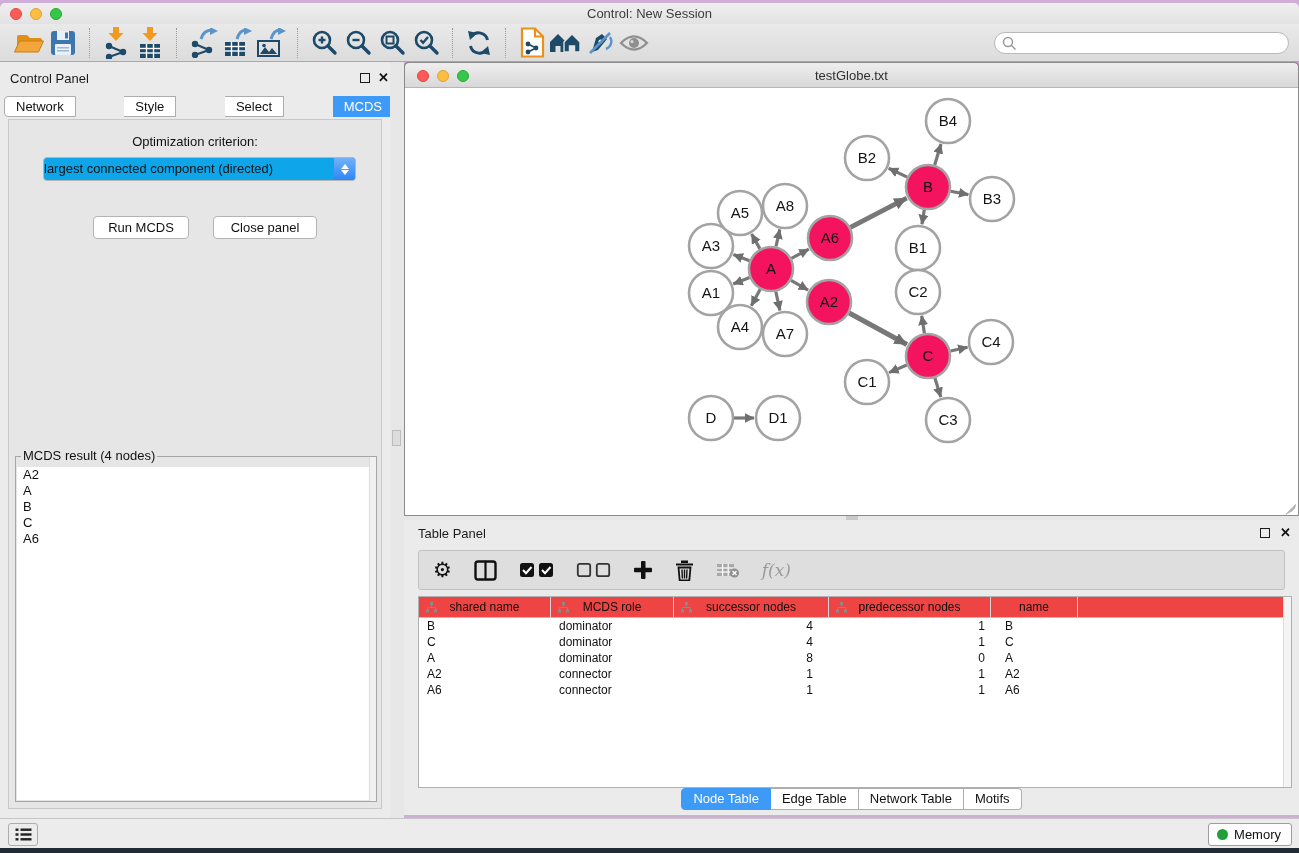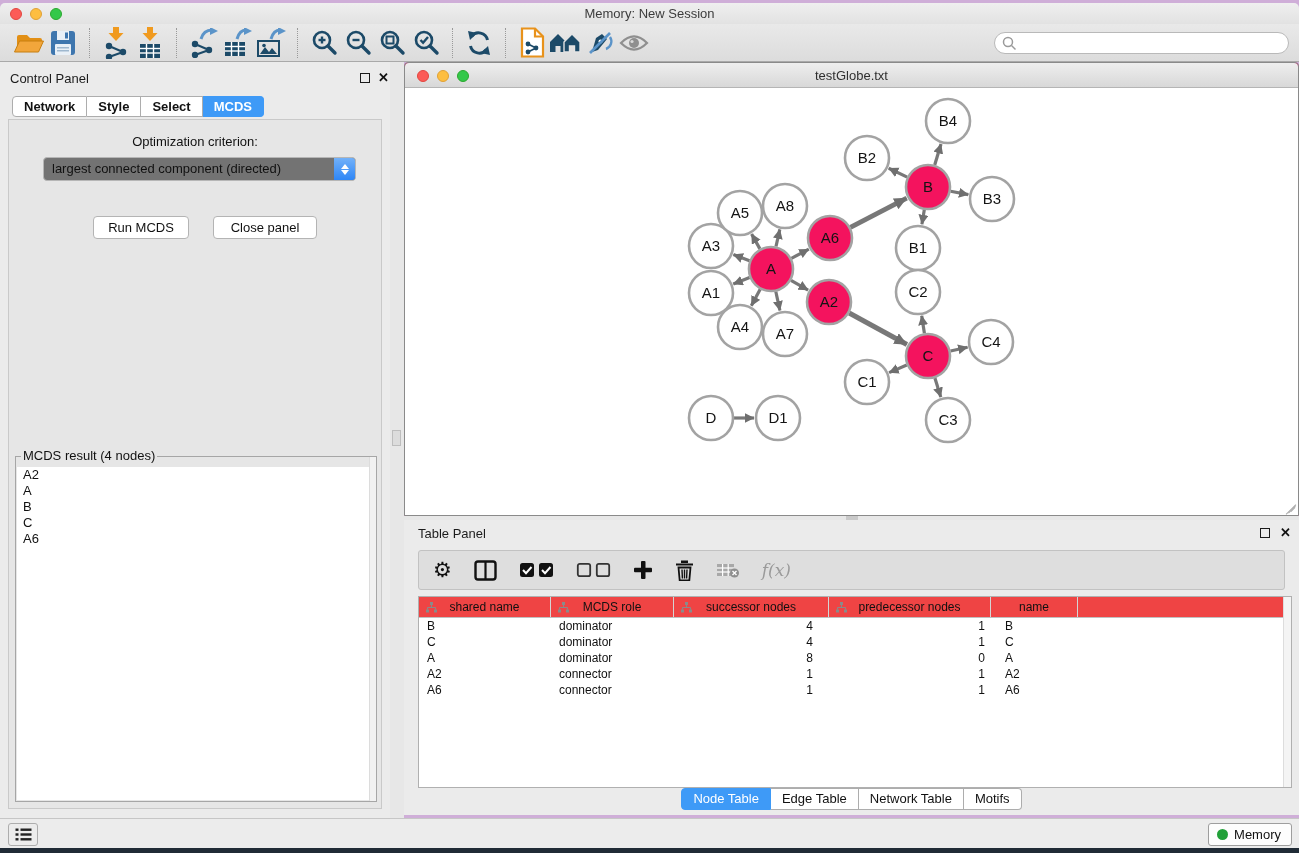--- a/index.html
+++ b/index.html
@@ -33,27 +33,27 @@
   .float-ico { position:absolute; width:10px; height:10px; border:1.5px solid #1a1a1a; top:11px; }
   .close-ico { position:absolute; top:8px; font-size:13px; font-weight:bold; color:#111; }
   #cp-header .float-ico { left:360px; } #cp-header .close-ico { left:378px; }
 
   .seg { display:flex; }
   .seg-tab { height:21px; line-height:19px; padding:0 11px; background:#fff; border:1px solid #adadad;
     border-left:none; font-size:13px; color:#111; cursor:default; }
   .seg-tab:first-child { border-left:1px solid #adadad; border-radius:4px 0 0 4px; }
   .seg-tab:last-child { border-radius:0 4px 4px 0; }
   .seg-tab.active { background:#3e9af7; border-color:#3e9af7; color:#fff; }
-  #control-panel-tabs { position:absolute; left:12px; top:34px; width:100%; justify-content:flex-start;font-weight:bold; }
+  #control-panel-tabs { position:absolute; left:4px; top:34px; width:100%; justify-content:space-between; }
 
   #cp-content { position:absolute; left:8px; top:57px; width:374px; height:748px; height:690px;
     background:#e6e6e6; border:1px solid #c9c9c9; }
   #opt-label { position:absolute; left:0; right:0; top:14px; text-align:center; font-size:13px; color:#111; }
-  #opt-dropdown { position:absolute; left:34px; top:37px; width:313px; height:24px; background:#737373;
-    border:1px solid #b6b6b6; border-radius:4px; font-size:13px; line-height:22px; padding-left:8px; color:#111; }
+  #opt-dropdown { position:absolute; left:34px; top:37px; width:313px; height:24px; background:#0ea5e9;
+    border:1px solid #b6b6b6; border-radius:4px; font-size:13px; line-height:22px; padding-left:0; color:#111; }
   #opt-dropdown .stepper { position:absolute; right:0; top:0; bottom:0; width:21px;
     background:linear-gradient(#72b1f9,#2e86f6); border-radius:0 3px 3px 0;
     display:flex; flex-direction:column; align-items:center; justify-content:center; gap:1px; }
   .chev { width:0; height:0; border-left:4px solid transparent; border-right:4px solid transparent; }
   .chev.up { border-bottom:5px solid #fff; } .chev.down { border-top:5px solid #fff; }
   .cp-btn { position:absolute; top:72px; height:23px; background:#fff; border:1px solid #b4b4b4;
     border-radius:4px; font-size:13px; color:#111; text-align:center; line-height:21px;margin-top:24px; }
   #run-btn { left:84px; width:96px; } #closepanel-btn { left:204px; width:104px; }
 
   #result-group { position:absolute; left:6px; top:336px; width:362px; height:346px; }
@@ -118,21 +118,21 @@
 </head>
 <body>
 <div id="app">
 
   <div id="titlebar">
     <div class="lights">
       <div class="light red"></div>
       <div class="light yellow"></div>
       <div class="light green"></div>
     </div>
-    <div class="title">Memory: New Session</div>
+    <div class="title">Control: New Session</div>
   </div>
 
   <div id="toolbar">
     <div class="tbico">
       <svg width="30" height="26">
         <path d="M3 22 V7 q0-2 2-2 h8 l3 3 h10 q2 0 2 2 v3" fill="#e28f15"></path>
         <path d="M0.5 22 L5.5 11 h24 L24.5 22 z" fill="#f2a63b" stroke="#c67f10" stroke-width="1"></path>
       </svg>
     </div>
     <div class="tbico">

